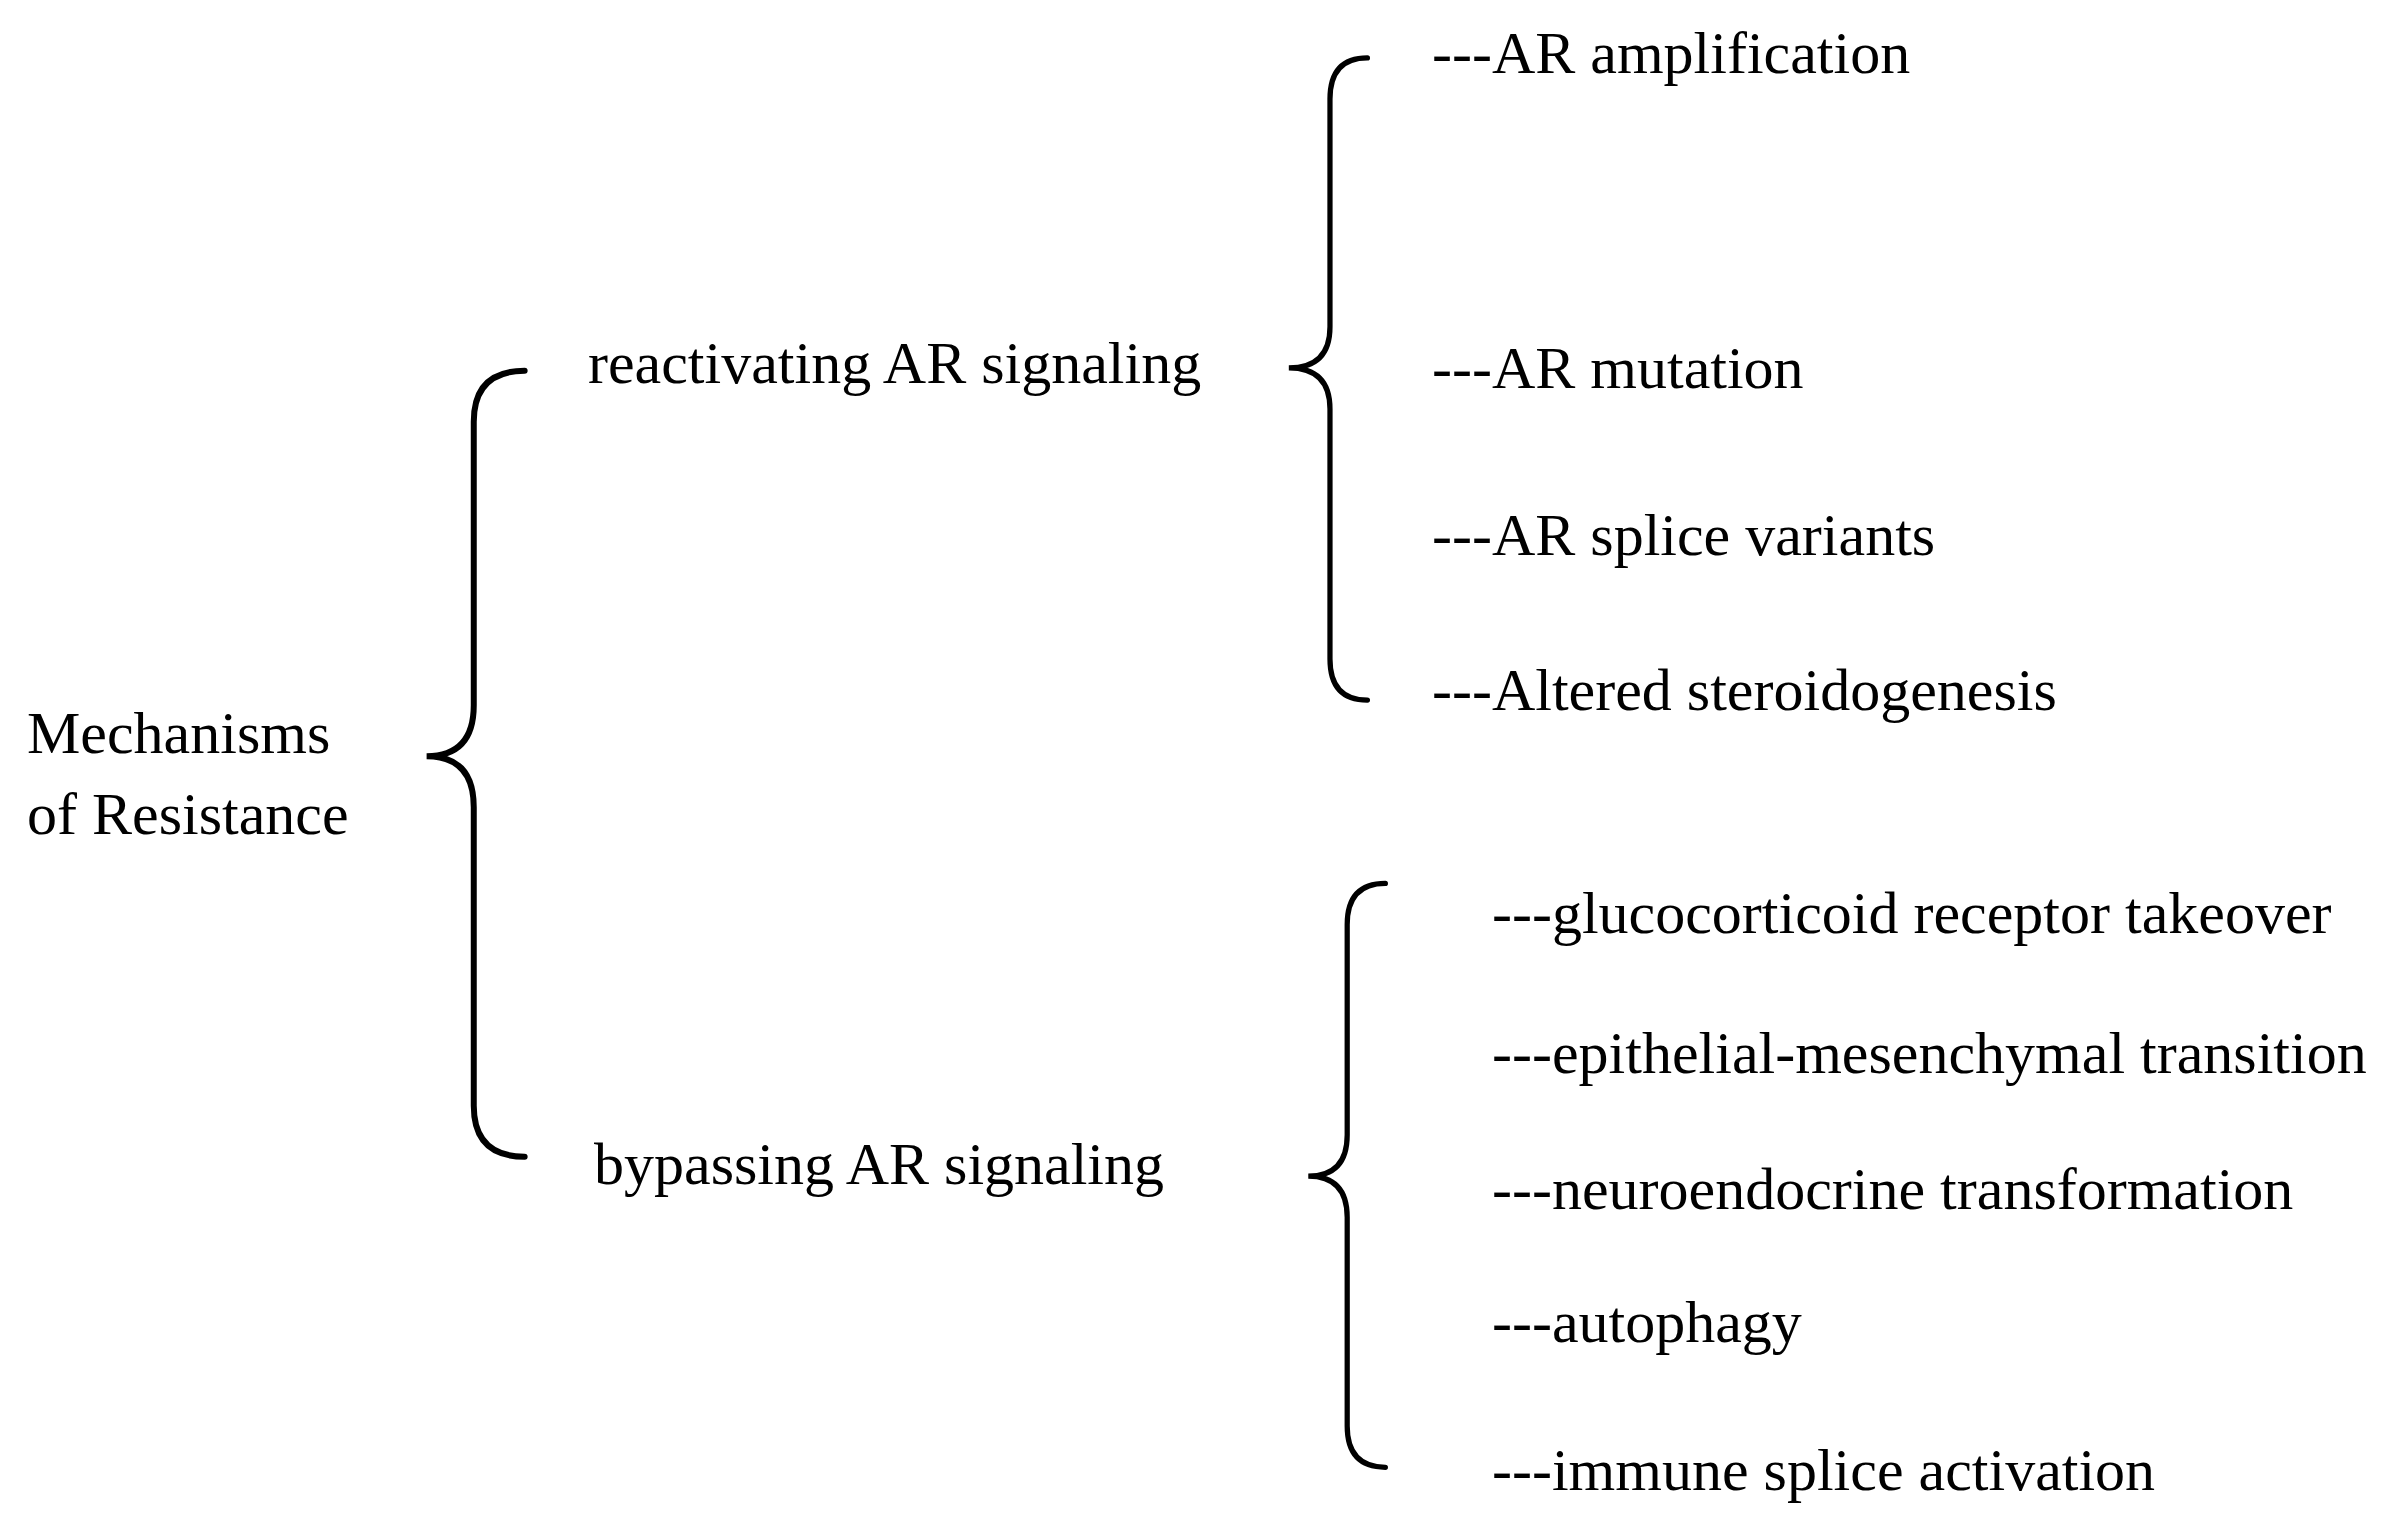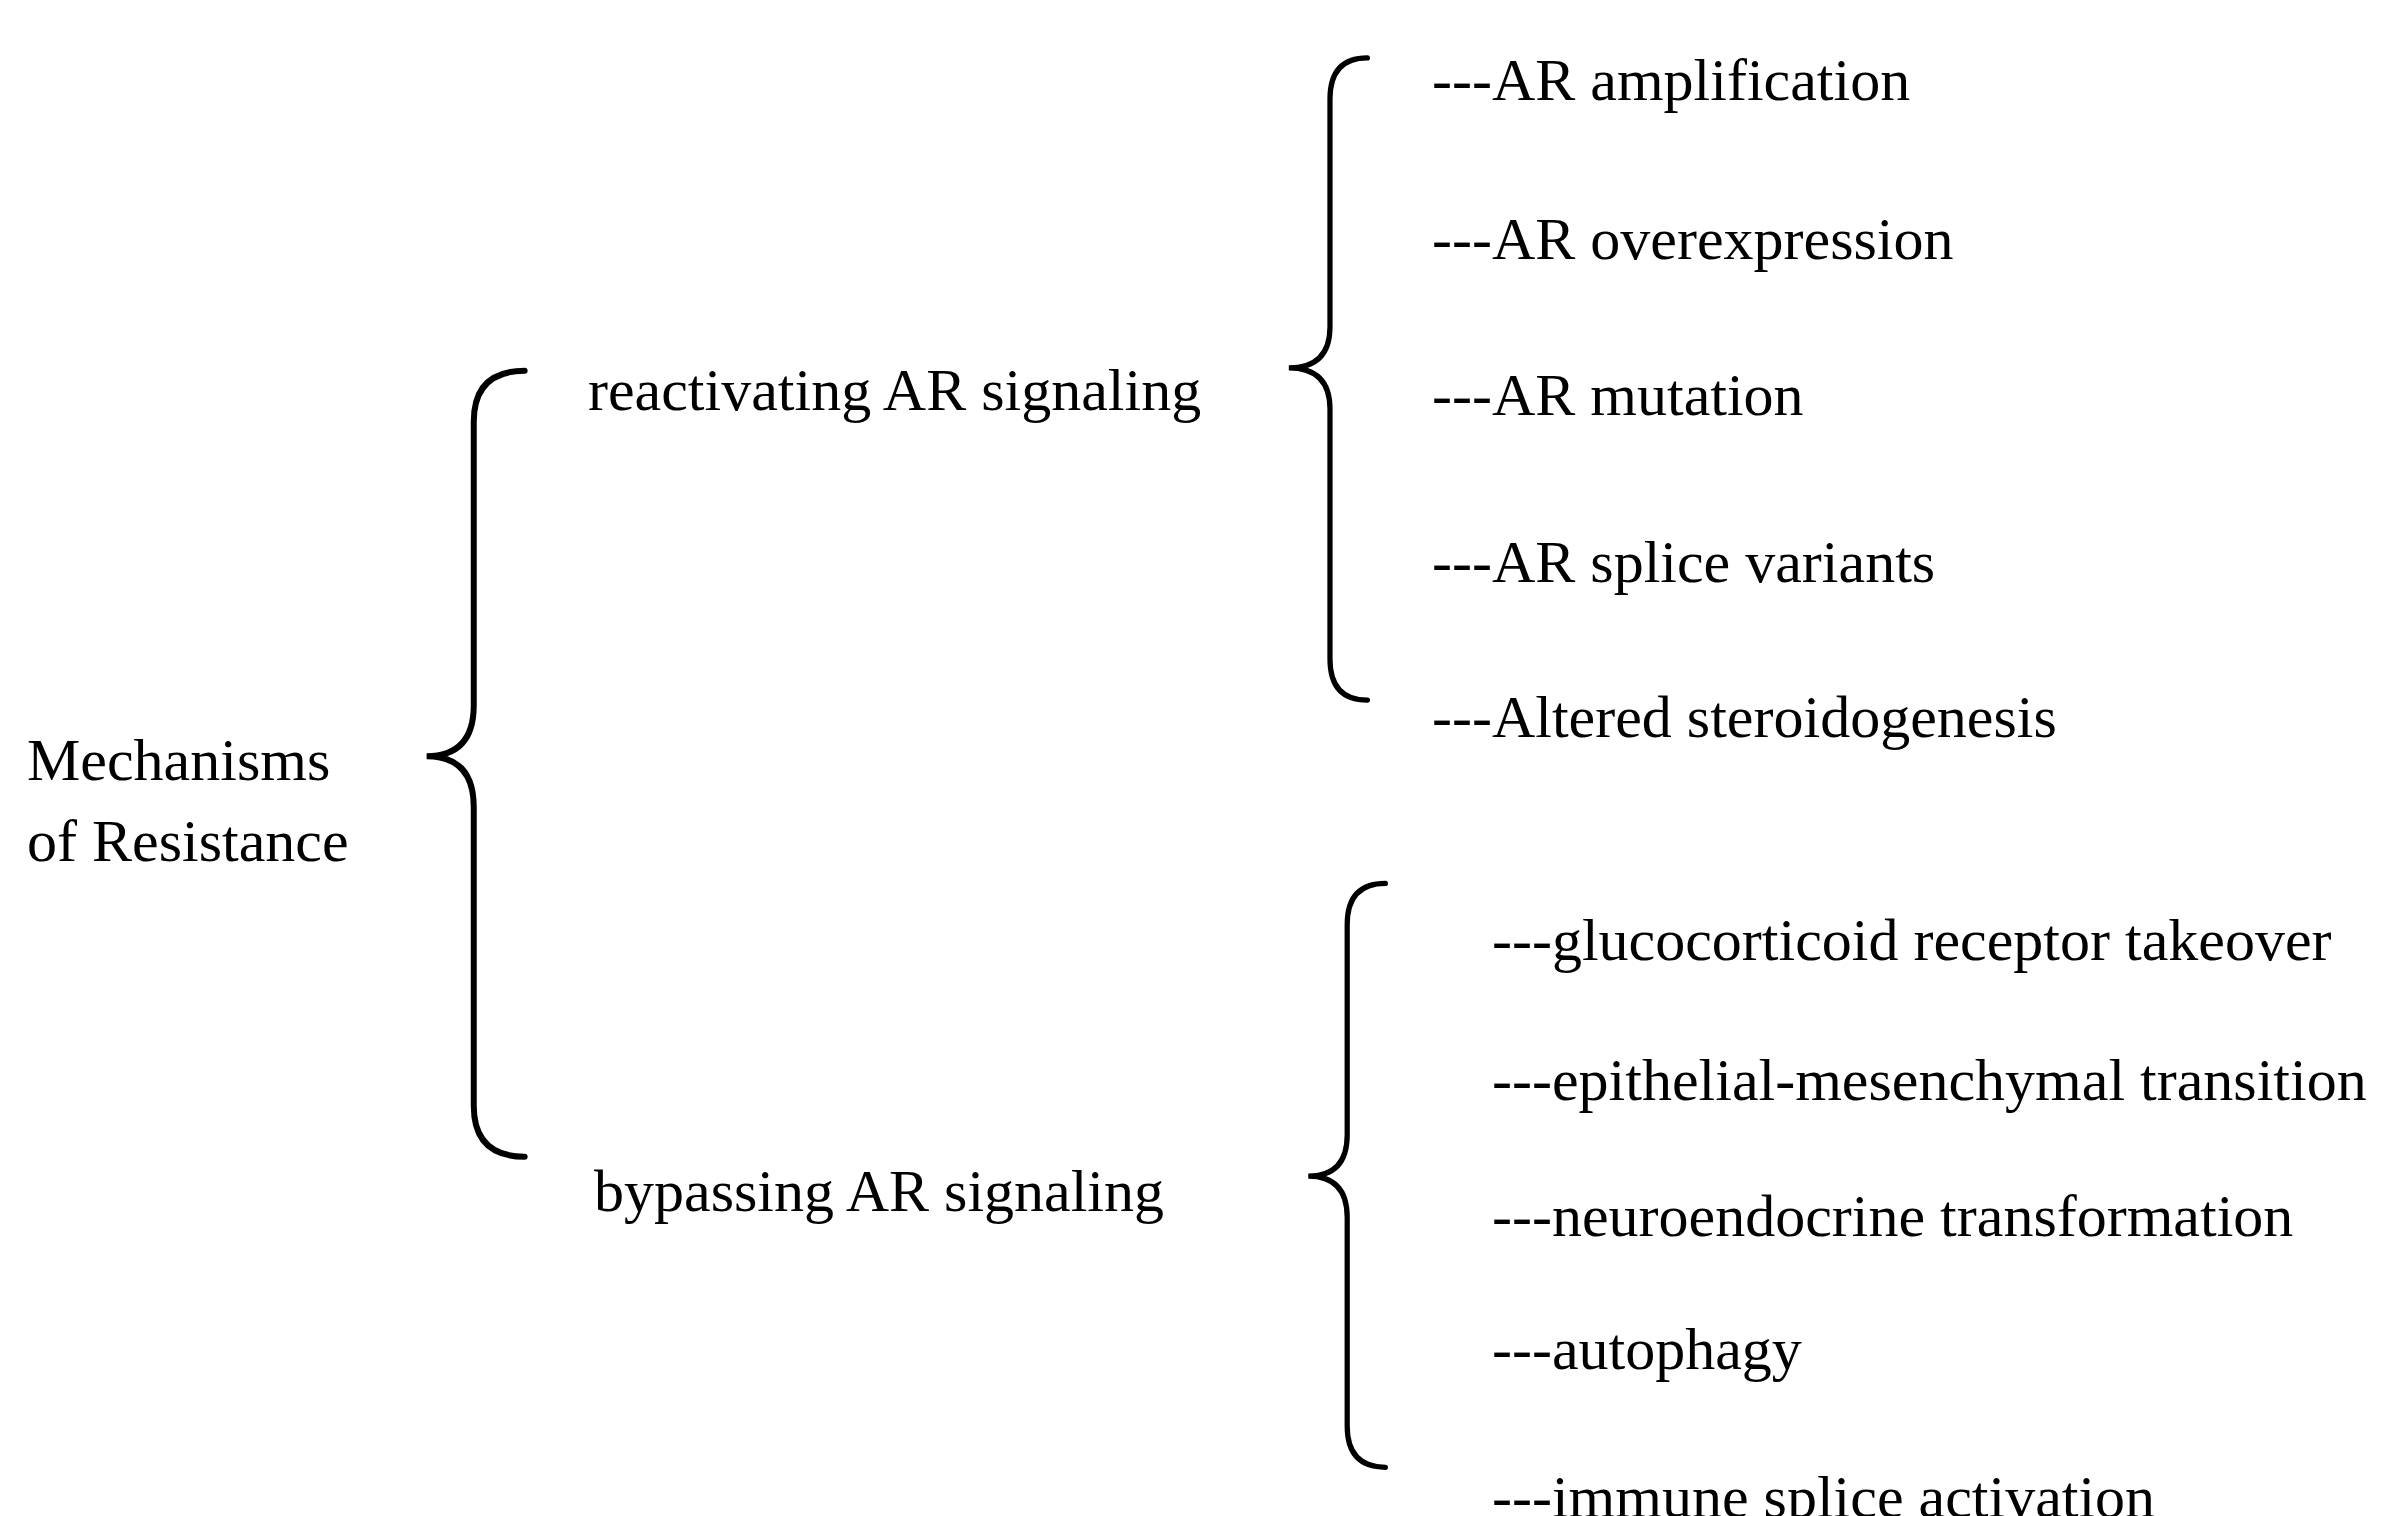--- a/index.html
+++ b/index.html
@@ -25,21 +25,20 @@
   .braces path{
     fill:none;
     stroke:var(--line);
     stroke-linecap:round;
   }
   .txt{
     position:absolute;
     font-size:60px;
     line-height:1;
     white-space:nowrap;
-    margin-top:27px;
   }
   .root-line{left:27px;}
   .branch-label{left:588px;}
   .branch-label.b2{left:594px;}
   .item-g1{left:1432px;}
   .item-g2{left:1492px;}
 </style>
 </head>
 <body>
 
@@ -51,21 +50,20 @@
     <path stroke-width="7" d="M 1851 1180 Q 1800 1180 1800 1235 L 1800 1516 Q 1800 1571 1748 1571 Q 1800 1571 1800 1626 L 1800 1905 Q 1800 1960 1851 1960"></path>
   </svg>
 
   <div class="txt root-line" style="top:784px">of Resistance</div>
   <div class="txt root-line" style="top:703px">Mechanisms</div>
 
   <div class="txt branch-label" style="top:333px">reactivating AR signaling</div>
   <div class="txt branch-label b2" style="top:1134px">bypassing AR signaling</div>
 
   <div class="txt item-g1" style="top:23px">---AR amplification</div>
-  <div class="txt item-g1" style="top:182px">---AR overexpression</div>
   <div class="txt item-g1" style="top:338px">---AR mutation</div>
   <div class="txt item-g1" style="top:505px">---AR splice variants</div>
   <div class="txt item-g1" style="top:660px">---Altered steroidogenesis</div>
 
   <div class="txt item-g2" style="top:883px">---glucocorticoid receptor takeover</div>
   <div class="txt item-g2" style="top:1023px">---epithelial-mesenchymal transition</div>
   <div class="txt item-g2" style="top:1159px">---neuroendocrine transformation</div>
   <div class="txt item-g2" style="top:1292px">---autophagy</div>
   <div class="txt item-g2" style="top:1440px">---immune splice activation</div>
 

